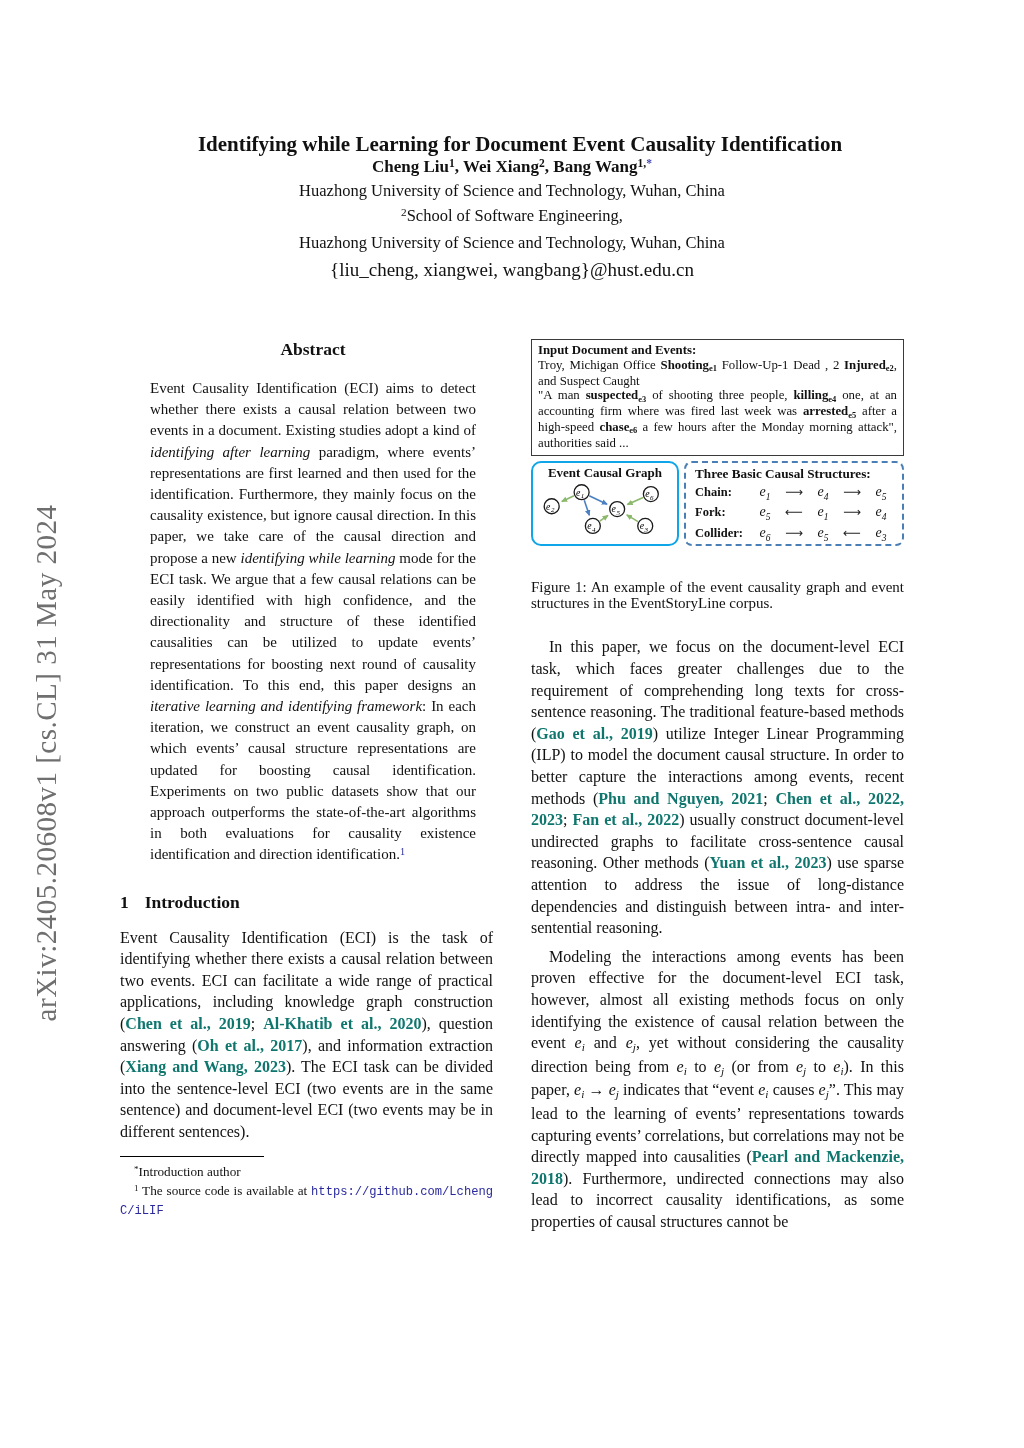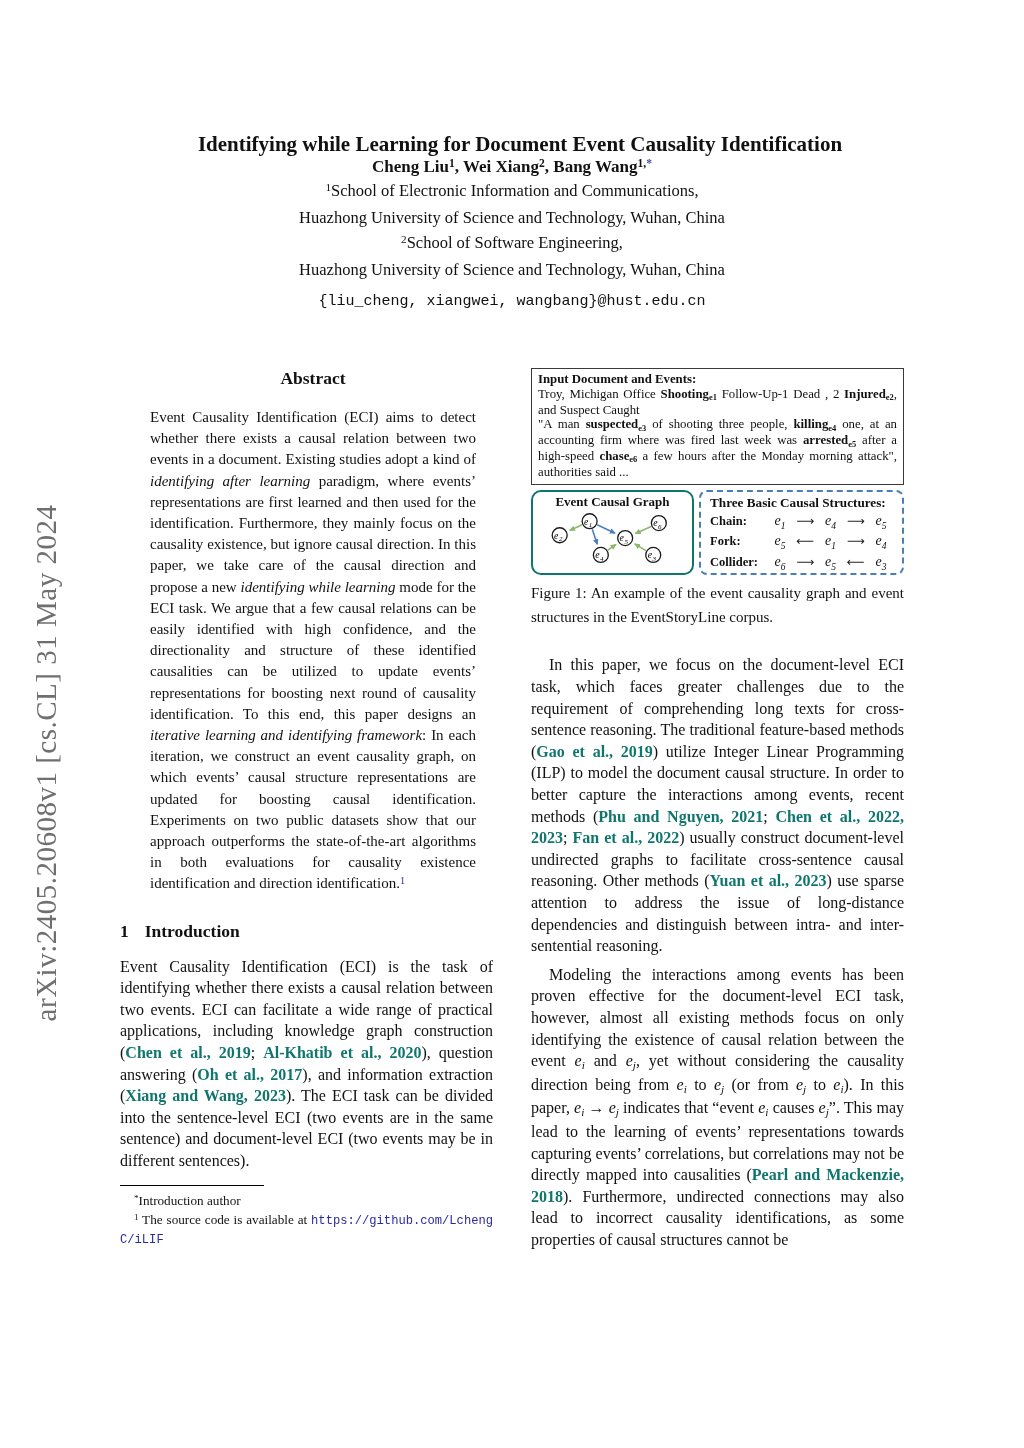--- a/index.html
+++ b/index.html
@@ -7,49 +7,49 @@
         font-family:"Liberation Serif","DejaVu Serif",serif;color:#111;}
   
   .watermark{position:absolute;left:46px;top:763px;transform:translate(-50%,-50%) rotate(-90deg);
              white-space:nowrap;font-size:29px;letter-spacing:.5px;color:#6f6f6f;}
   
   .page-header{text-align:center;padding-top:132px;}
   .title{font-size:21px;font-weight:bold;padding-left:16px;}
   .authors{font-size:17px;}
   .affil{font-size:16.5px;line-height:25px;}
   .affil-block{margin-top:1px;}
-  .email{font-family:Liberation Mono, monospace;font-size:15px;margin-top:11px;}
+  .email{font-family:Liberation Serif, serif;font-size:19px;margin-top:4px;}
   
   .columns{display:flex;gap:38px;margin:56px 120px 0 120px;}
   .col{width:377px;}
   .abstract-heading{text-align:center;font-weight:bold;font-size:17.5px;margin:2px 17px 18px 30px;}
   .abstract-body{margin:0 17px 0 30px;font-size:15px;line-height:21.2px;text-align:justify;hyphens:auto;}
   .section-heading{display:flex;gap:16px;font-size:17.5px;font-weight:bold;margin:25px 0 14px 0;}
   .para{font-size:16px;line-height:21.6px;text-align:justify;hyphens:auto;}
   .para.indent{text-indent:18px;}
   .footnote-block{margin-top:13px;font-size:13.2px;line-height:17.2px;}
   .footnote-rule{width:144px;border:0;border-top:1.2px solid #000;margin:0 0 6px 0;}
   .footnote{text-indent:14px;text-align:justify;}
   
   .figure1{margin-top:2px;}
   .fig-input-box{border:1.5px solid #3a3a3a;padding:3px 6px 4px 6px;font-size:12.8px;line-height:14.8px;text-align:justify;}
   .fig-input-title{font-weight:bold;}
   .fig-row{display:flex;gap:5px;margin-top:5px;align-items:stretch;}
-  .graph-box{width:163px;border:2px solid #0f766e;border-radius:10px;padding:2px 1px 1px 1px;box-sizing:border-box;}
+  .graph-box{width:148px;border:2px solid #0ea5e9;border-radius:10px;padding:2px 1px 1px 1px;box-sizing:border-box;}
   .graph-title{font-weight:bold;font-size:13px;text-align:center;}
   .graph-svg{display:block;margin:0 auto;}
   .structs-box{flex:1;border:2px dashed #4a7fb5;border-radius:8px;padding:3px 9px 2px 9px;box-sizing:border-box;}
   .structs-title{font-weight:bold;font-size:13.2px;}
   .cs-row{display:flex;align-items:baseline;margin-top:2.5px;}
   .cs-label{width:58px;font-weight:bold;font-size:12.5px;}
   .cs-cells{flex:1;display:flex;align-items:baseline;}
   .cs-e{width:24px;text-align:center;font-style:italic;font-size:14px;}
   .cs-e sub{font-size:9.5px;font-style:italic;}
   .cs-arrow{flex:1;text-align:center;font-family:"DejaVu Sans",sans-serif;font-size:12.5px;color:#222;}
-  .fig-caption{margin-top:6px;font-size:15px;line-height:24px;text-align:justify;}
+  .fig-caption{margin-top:33px;font-size:15px;line-height:16px;text-align:justify;}
   .rc-p1{margin-top:25px;}
   .rc-p2{margin-top:7px;}
   
   .sg-p{}
   .sg-i{font-style:italic;}
   .sg-b{font-weight:bold;}
   .sg-cite{color:#0f766e;font-weight:bold;}
   .sg-sup{font-size:68%;position:relative;top:-0.42em;}
   .sg-supblue{font-size:68%;position:relative;top:-0.42em;color:#2a2a9e;}
   .sg-bsup{font-size:68%;position:relative;top:-0.42em;font-weight:bold;}
@@ -63,21 +63,20 @@
 <body>
 
 <div class="page">
 
   <div class="watermark">arXiv:2405.20608v1  [cs.CL]  31 May 2024</div>
 
   <div class="page-header">
     <div class="title">Identifying while Learning for Document Event Causality Identification</div>
     <div class="authors"><span class="sg-b">Cheng Liu</span><span class="sg-bsup">1</span><span class="sg-b">, </span><span class="sg-b">Wei Xiang</span><span class="sg-bsup">2</span><span class="sg-b">, </span><span class="sg-b">Bang Wang</span><span class="sg-bsup">1,</span><span class="sg-bsupblue">*</span></div>
     <div class="affil-block">
-      <div class="affil"><span class="sg-sup">1</span><span class="sg-p">School of Electronic Information and Communications,</span></div>
       <div class="affil"><span class="sg-p">Huazhong University of Science and Technology, Wuhan, China</span></div>
       <div class="affil"><span class="sg-sup">2</span><span class="sg-p">School of Software Engineering,</span></div>
       <div class="affil"><span class="sg-p">Huazhong University of Science and Technology, Wuhan, China</span></div>
       <div class="email">{liu_cheng, xiangwei, wangbang}@hust.edu.cn</div>
     </div>
   </div>
 
   <div class="columns">
 
     <div class="col">

